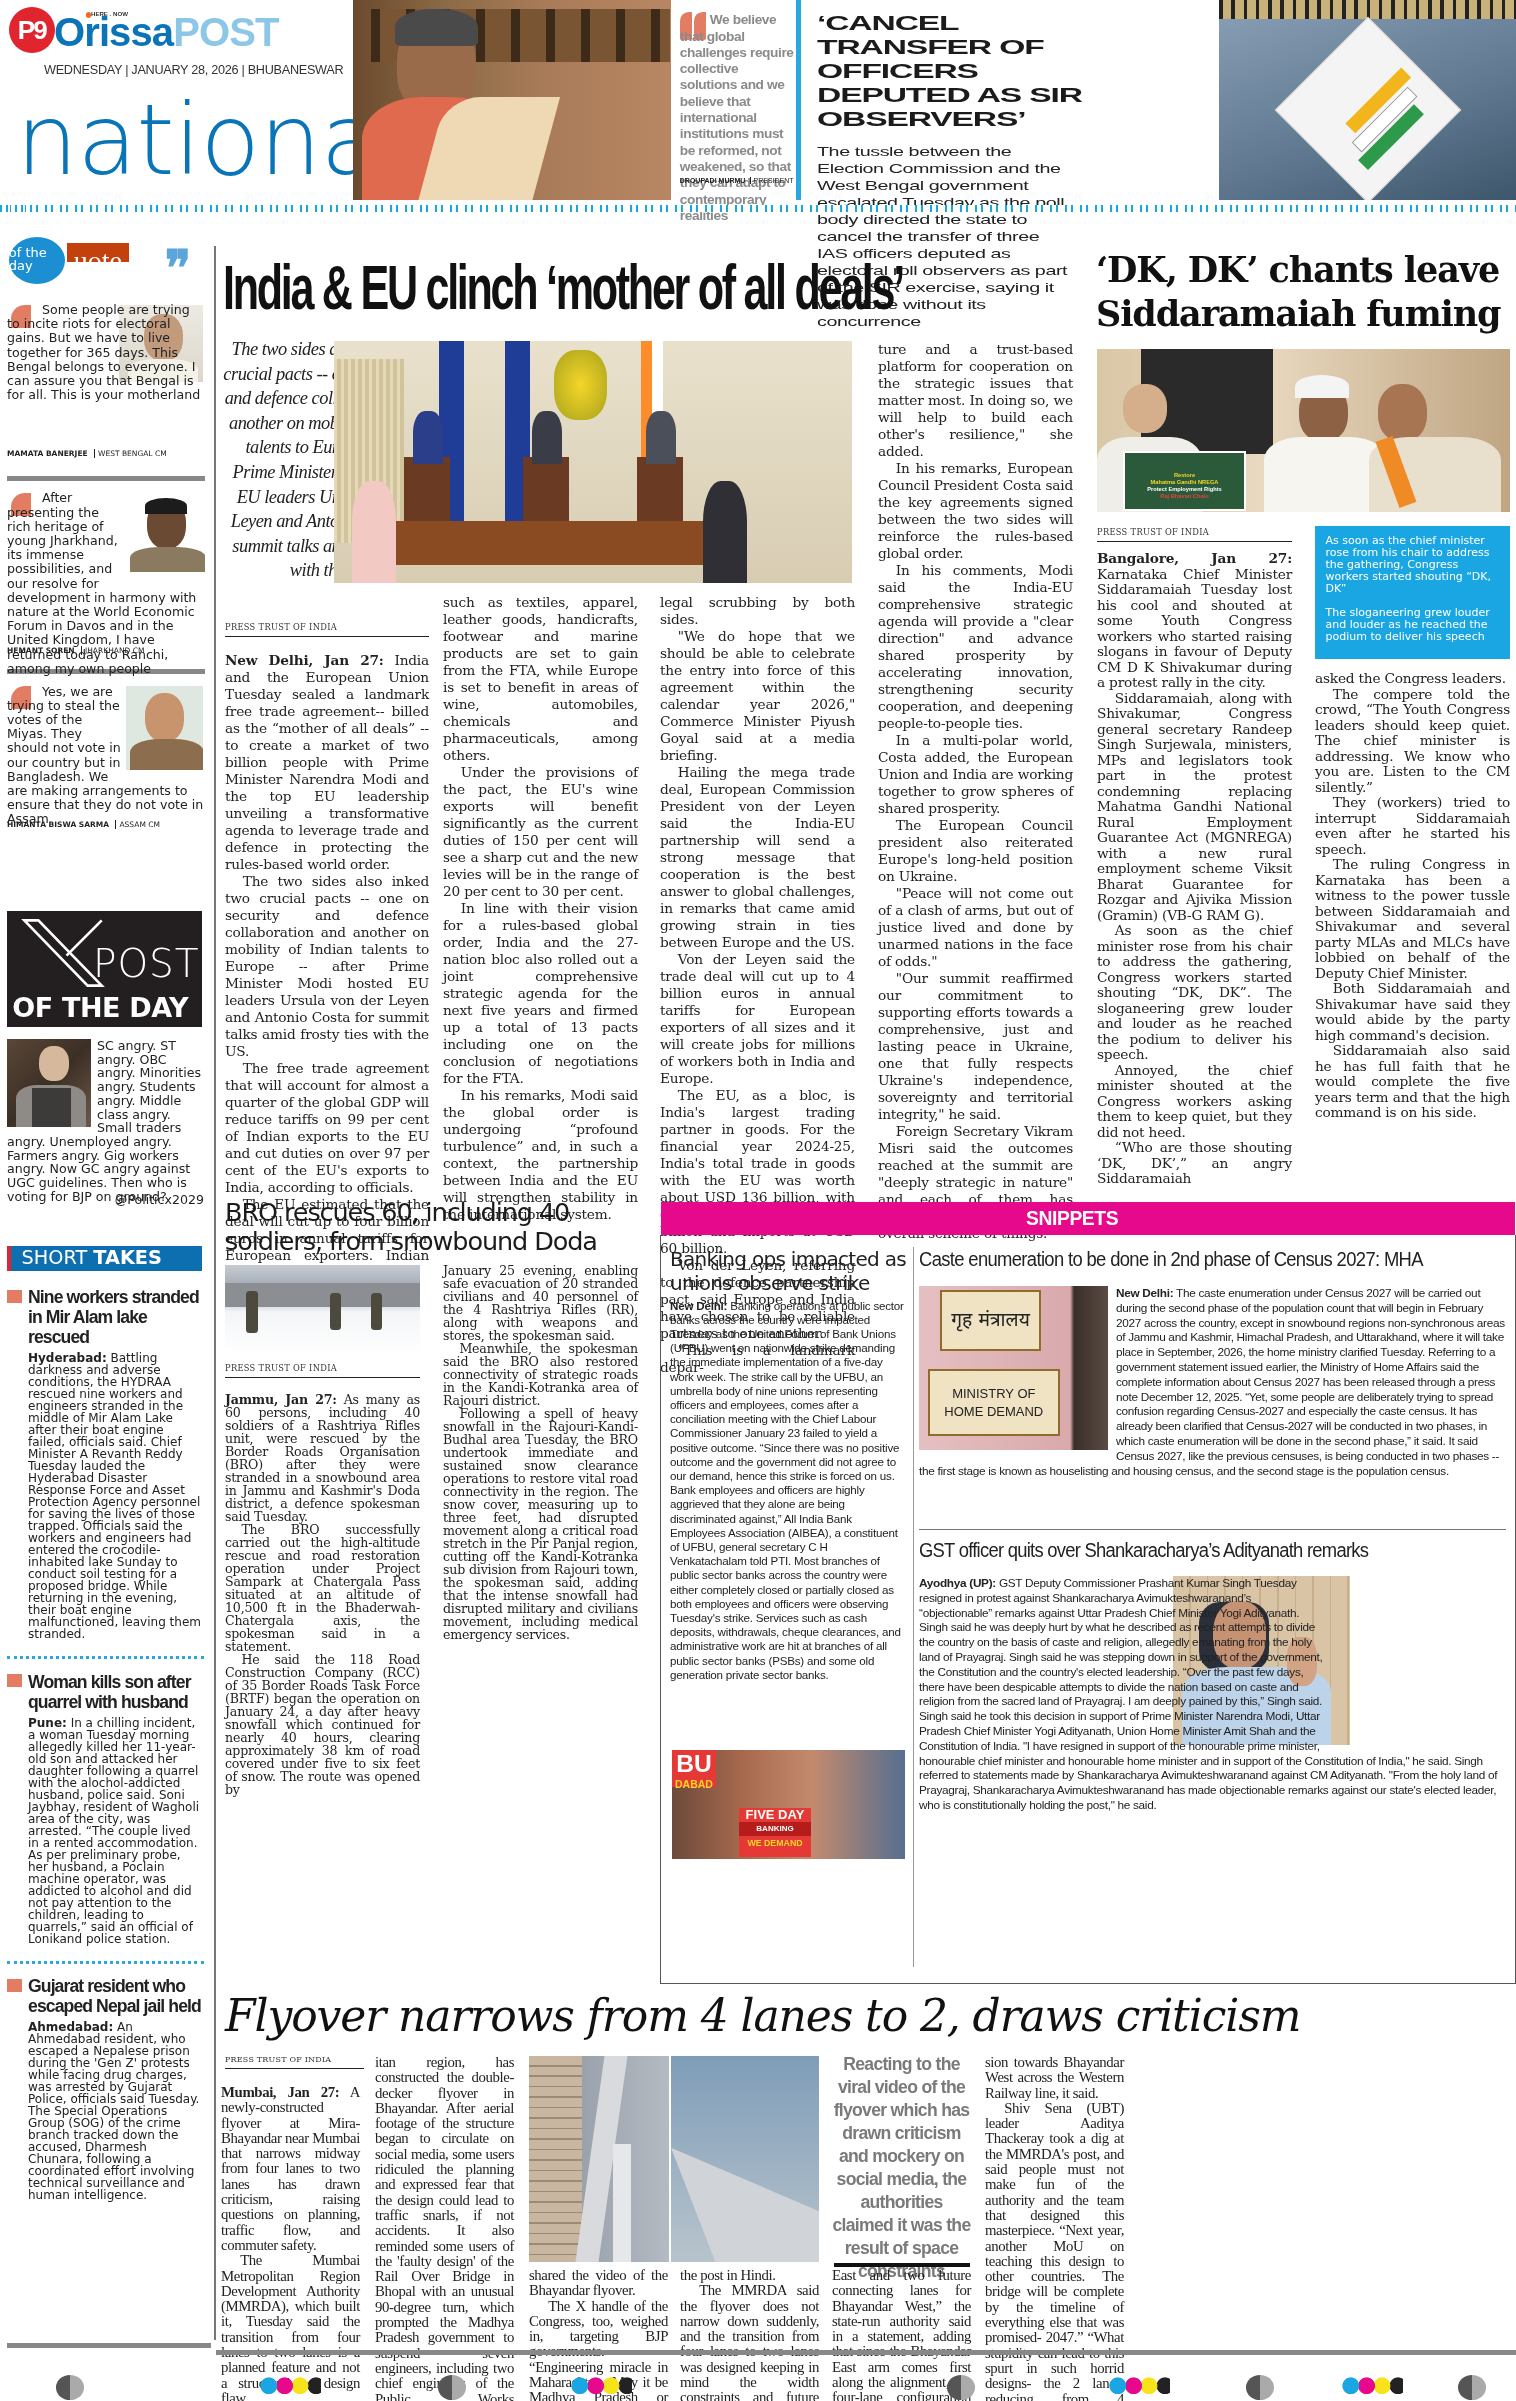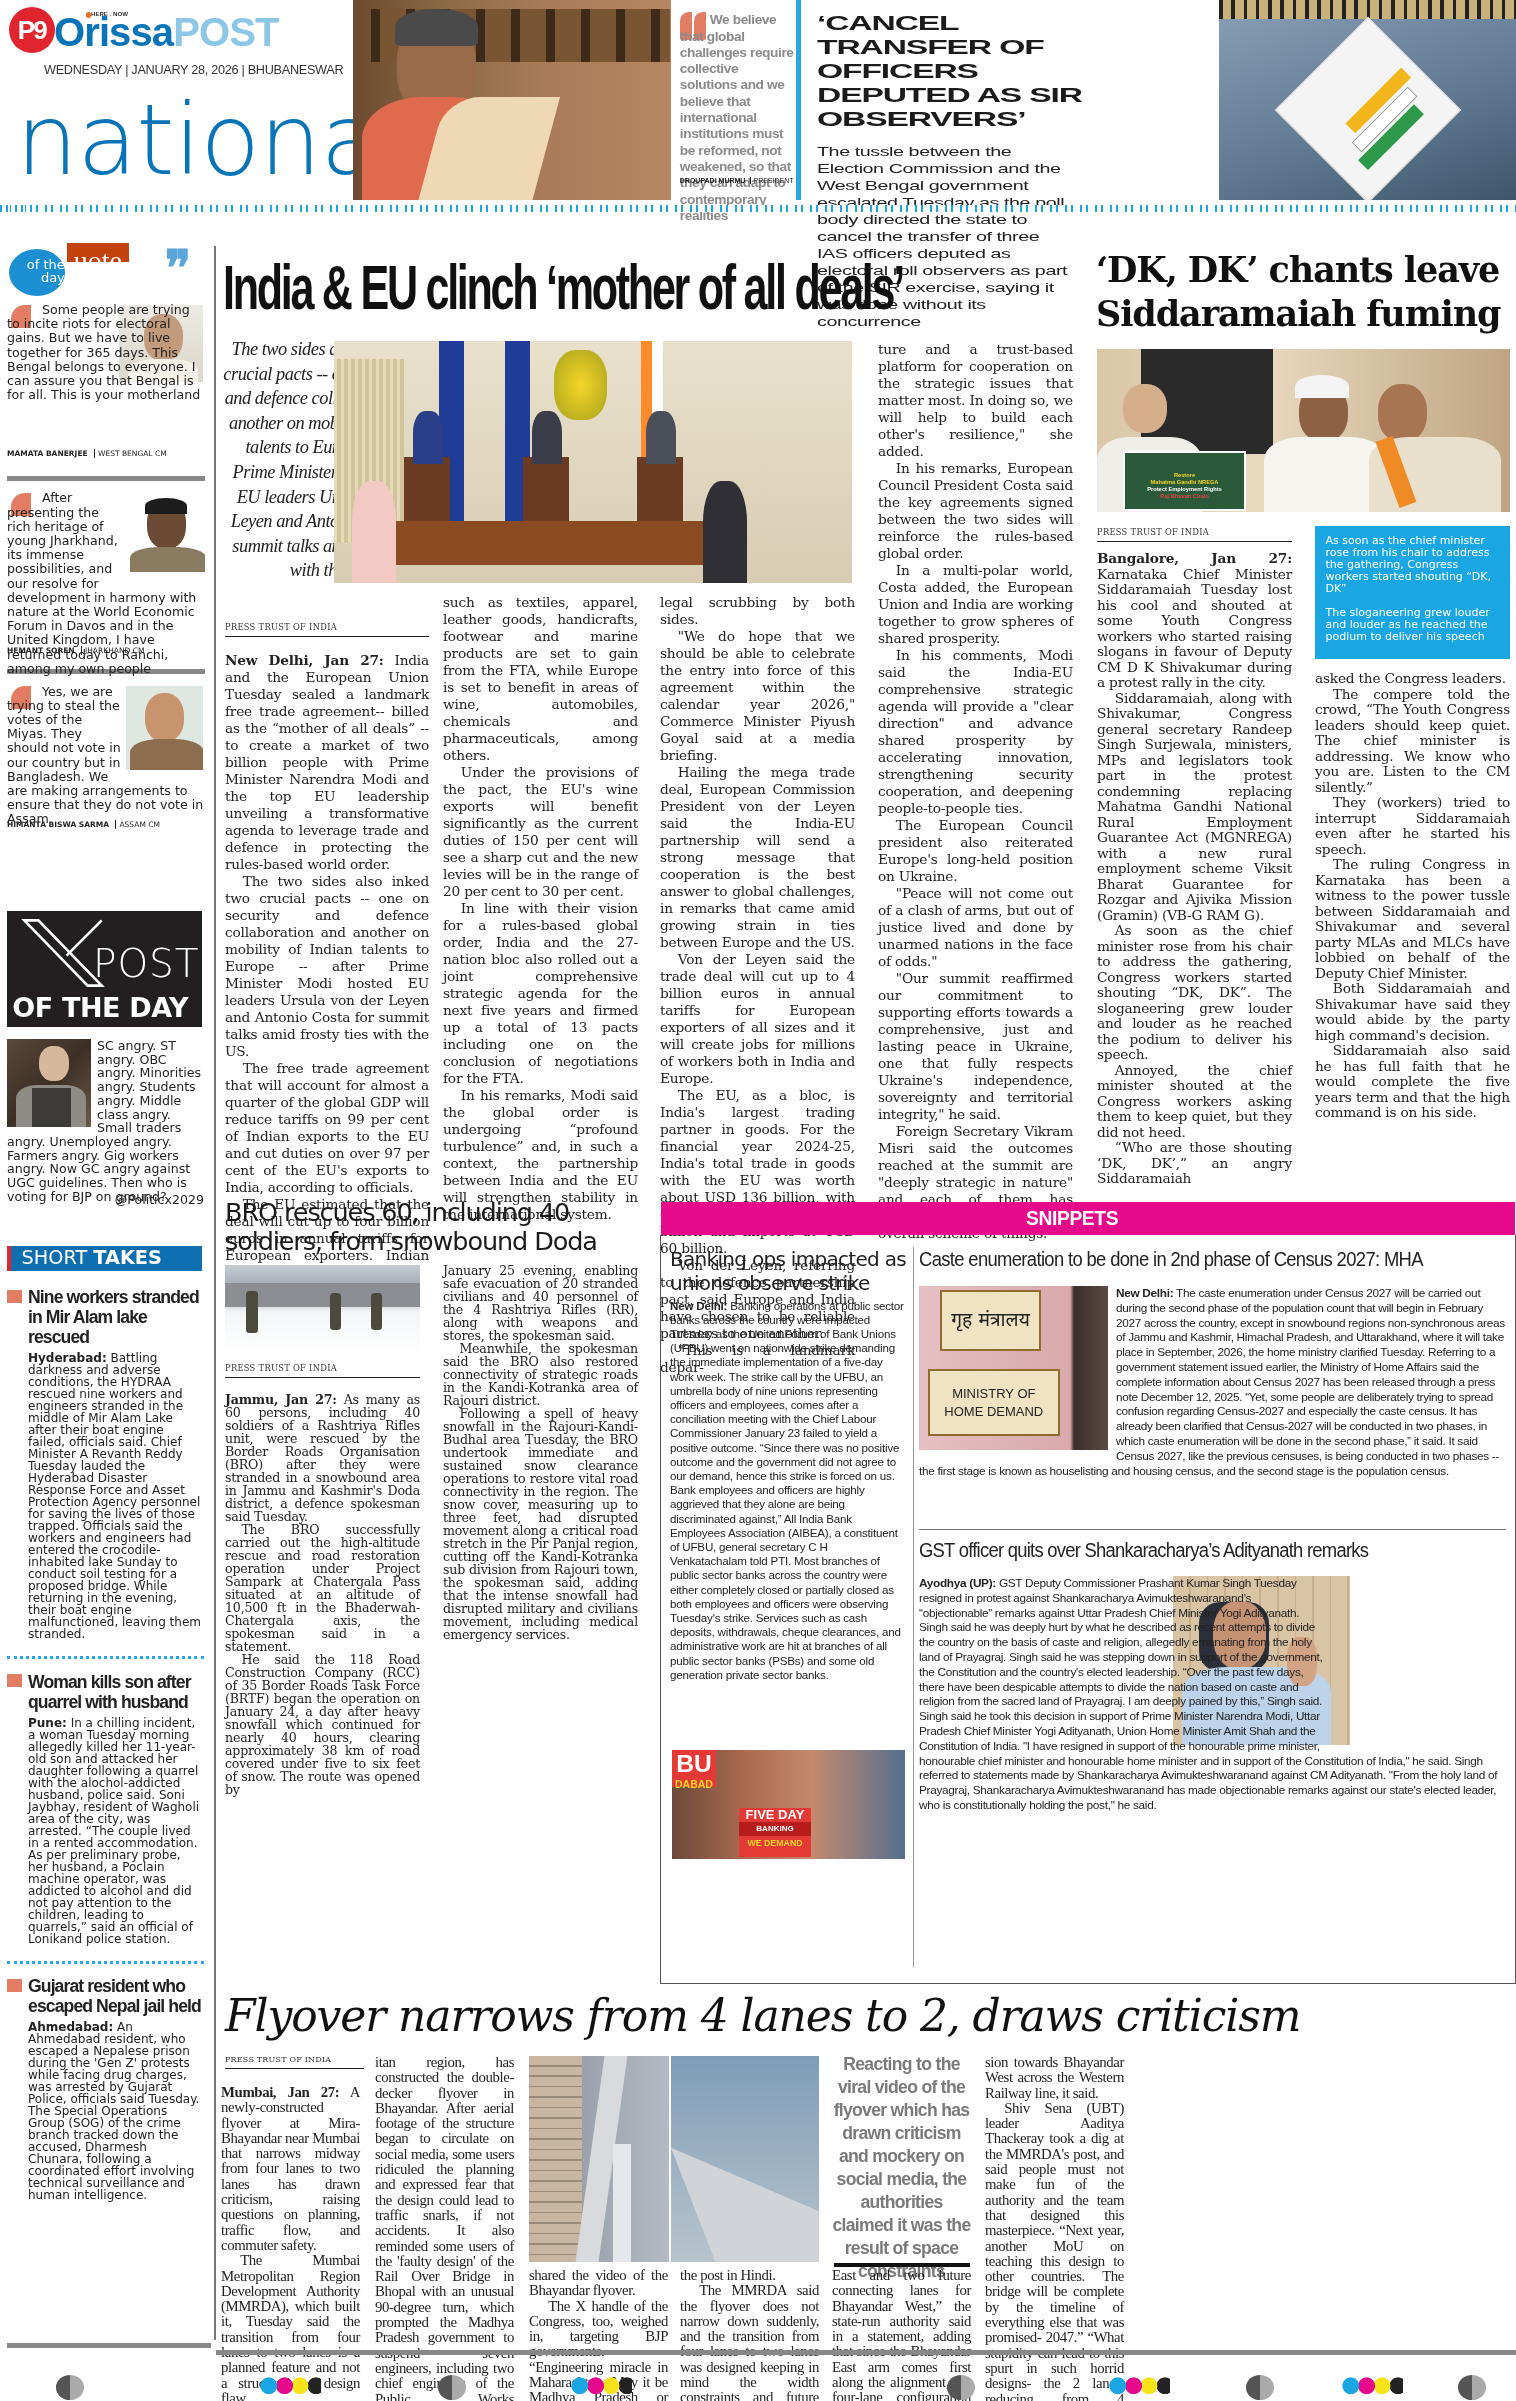--- a/index.html
+++ b/index.html
@@ -61,21 +61,21 @@
   <div class="abs" style="left:83px;top:44px;width:132px;height:132px;background:#f4f4f4;transform:rotate(45deg);border:0.9px solid #ccc">
     <div class="abs" style="left:26px;top:44px;width:79px;height:14px;background:#f2b61c;transform:rotate(-90deg)"></div>
     <div class="abs" style="left:44px;top:53px;width:79px;height:14px;background:#fff;border:1.8px solid #999;transform:rotate(-90deg)"></div>
     <div class="abs" style="left:61px;top:61px;width:79px;height:14px;background:#2c9a4a;transform:rotate(-90deg)"></div>
   </div>
 </div>
 
 <div class="abs" style="left:0;top:205px;width:1516px;height:7px;background:repeating-linear-gradient(90deg,#1aa6e2 0 1.8px,#fff 1.8px 6.1px,#1aa6e2 6.1px 8px,#fff 8px 10.5px,#1aa6e2 10.5px 11.4px,#fff 11.4px 15px)"></div>
 
 <div class="abs" style="left:8.8px;top:237px;width:198px;height:46px">
-  <div class="abs" style="left:0;top:12px;width:56px;height:47px;border-radius:50%;background:#1b8fd2;color:#fff;font-family:'DejaVu Sans',sans-serif;font-size:13px;line-height:13px;text-align:right;padding-top:8.8px">
+  <div class="abs" style="left:0;top:0;width:56px;height:47px;border-radius:50%;background:#1b8fd2;color:#fff;font-family:'DejaVu Sans',sans-serif;font-size:13px;line-height:13px;text-align:left;padding-top:8.8px">
     <span>of the</span><br><span>day</span>
   </div>
   <div class="abs" style="left:58px;top:6.1px;height:19px;padding:0 7px;background:#c2410c;color:#fff;font-family:Liberation Serif, serif;font-size:28px;line-height:35px">uote</div>
   <div class="abs" style="left:156px;top:7px;font-family:'DejaVu Serif',serif;font-weight:bold;font-size:49px;line-height:49px;color:#5aa6dc">❞</div>
 </div>
 
 <div class="abs" style="left:7px;top:303px;width:198px">
 
   <div style="position:relative;height:169px">
     <div class="abs" style="left:4.4px;top:1.8px;width:19.3px;height:23px;background:#e27d63;border-radius:14px 0 0 0"></div>
@@ -205,22 +205,22 @@
   <p class="ind">"We do hope that we should be able to celebrate the entry into force of this agreement within the calendar year 2026," Commerce Minister Piyush Goyal said at a media briefing.</p>
   <p class="ind">Hailing the mega trade deal, European Commission President von der Leyen said the India-EU partnership will send a strong message that cooperation is the best answer to global challenges, in remarks that came amid growing strain in ties between Europe and the US.</p>
   <p class="ind">Von der Leyen said the trade deal will cut up to 4 billion euros in annual tariffs for European exporters of all sizes and it will create jobs for millions of workers both in India and Europe.</p>
   <p class="ind">The EU, as a bloc, is India's largest trading partner in goods. For the financial year 2024-25, India's total trade in goods with the EU was worth about USD 136 billion, with exports around USD 76 billion and imports at USD 60 billion.</p>
   <p class="ind">Von der Leyen, referring to the defence partnership pact, said Europe and India have chosen to be reliable partners to one another.</p>
   <p class="ind">"This is a landmark depar-</p>
 </div>
 <div class="abs body-txt just" style="left:878px;top:341px;width:195px;letter-spacing:-0.2px">
   <p>ture and a trust-based platform for cooperation on the strategic issues that matter most. In doing so, we will help to build each other's resilience," she added.</p>
   <p class="ind">In his remarks, European Council President Costa said the key agreements signed between the two sides will reinforce the rules-based global order.</p>
+  <p class="ind">In his comments, Modi said the India-EU comprehensive strategic agenda will provide a "clear direction" and advance shared prosperity by accelerating innovation, strengthening security cooperation, and deepening people-to-people ties.</p>
   <p class="ind">In a multi-polar world, Costa added, the European Union and India are working together to grow spheres of shared prosperity.</p>
-  <p class="ind">In his comments, Modi said the India-EU comprehensive strategic agenda will provide a "clear direction" and advance shared prosperity by accelerating innovation, strengthening security cooperation, and deepening people-to-people ties.</p>
   <p class="ind">The European Council president also reiterated Europe's long-held position on Ukraine.</p>
   <p class="ind">"Peace will not come out of a clash of arms, but out of justice lived and done by unarmed nations in the face of odds."</p>
   <p class="ind">"Our summit reaffirmed our commitment to supporting efforts towards a comprehensive, just and lasting peace in Ukraine, one that fully respects Ukraine's independence, sovereignty and territorial integrity," he said.</p>
   <p class="ind">Foreign Secretary Vikram Misri said the outcomes reached at the summit are "deeply strategic in nature" and each of them has specific significance in the overall scheme of things.</p>
 </div>
 
 <div class="abs" style="left:1096px;top:248px;width:417px;font-family:'DejaVu Serif',serif;font-weight:bold;font-size:35px;line-height:44px;color:#111;letter-spacing:-1.1px">‘DK, DK’ chants leave Siddaramaiah fuming</div>
 <div class="photo" style="left:1097px;top:349px;width:413px;height:163px;background:linear-gradient(90deg,#d9c7a6,#e9d9c0 40%,#bfa582)">
   <div class="abs" style="left:44px;top:0;width:132px;height:105px;background:#2a2a2a"></div>
   <div class="abs" style="left:26px;top:35px;width:44px;height:49px;border-radius:45%;background:#d5ae8c"></div>

